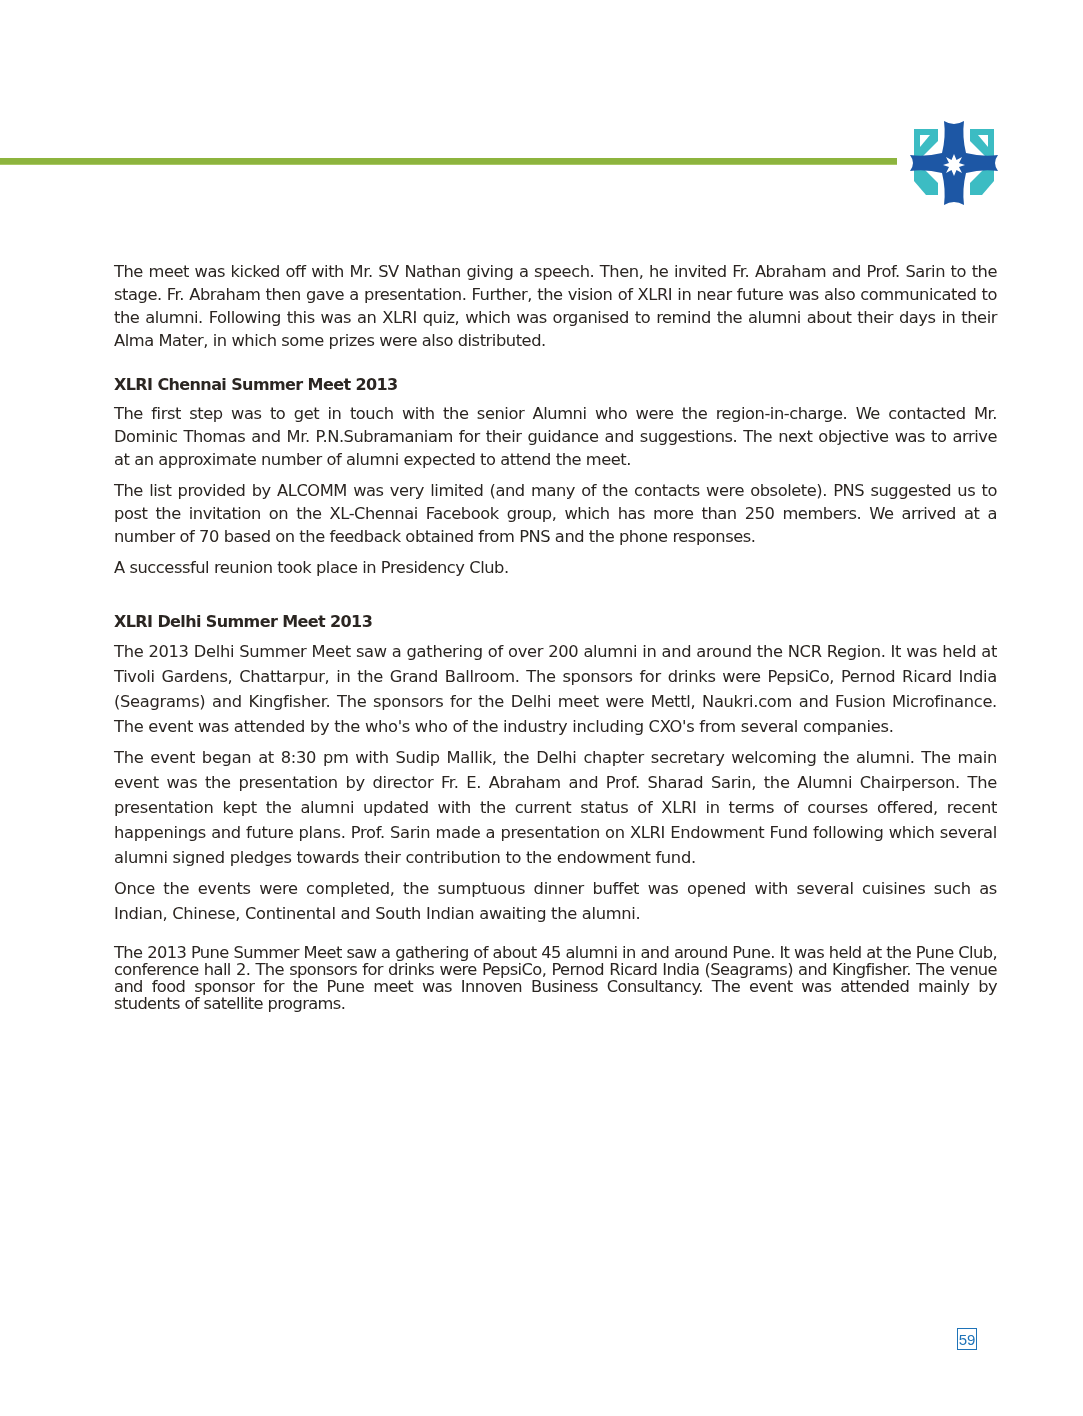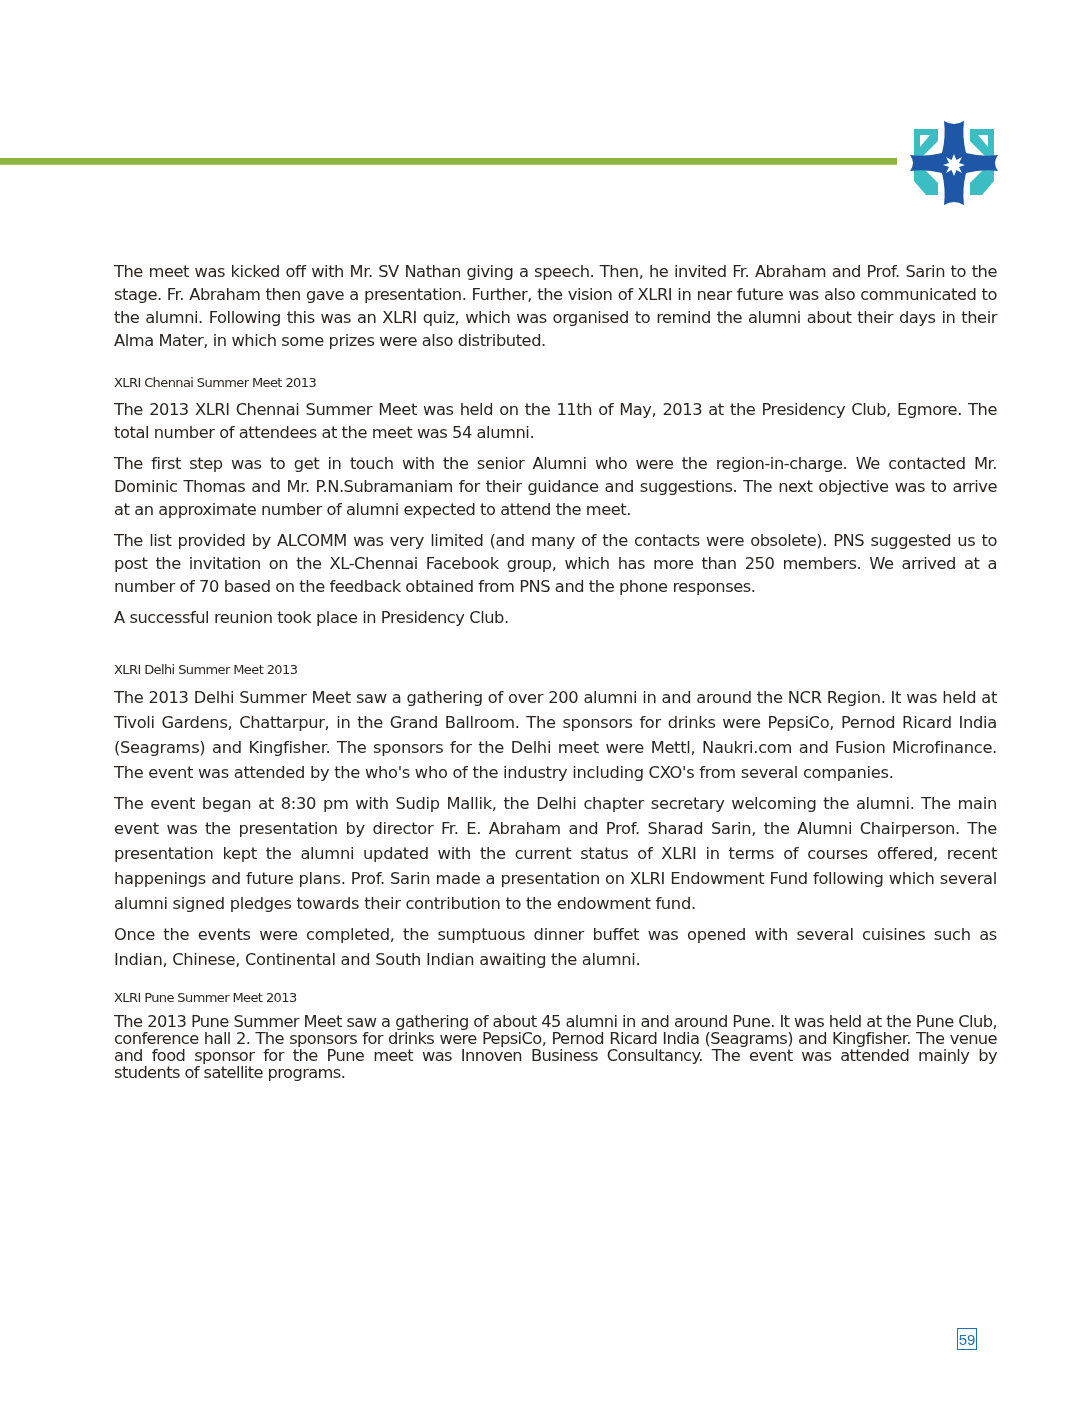--- a/index.html
+++ b/index.html
@@ -10,21 +10,21 @@
   }
   .logo { position: absolute; left: 908px; top: 119px; width: 92px; height: 88px; }
   .content {
     position: absolute; left: 114px; top: 260px; width: 883px;
     font-family: "DejaVu Sans", sans-serif; color: #2b2622;
   }
   .s1 p { font-size: 16.3px; line-height: 23px; letter-spacing: -0.45px; margin: 0 0 8px 0; text-align: justify; }
   .s2 p { font-size: 16.3px; line-height: 25px; letter-spacing: -0.3px; margin: 0 0 6px 0; text-align: justify; }
   .s3 p { font-size: 16.3px; line-height: 17px; letter-spacing: -0.6px; margin: 0 0 7px 0; text-align: justify; }
   h2 {
-    font-size: 13px; font-weight: normal; margin: 0 0 8px 0; letter-spacing: -0.6px;
+    font-size: 16px; font-weight: bold; margin: 0 0 8px 0; letter-spacing: -0.6px;
     color: #2b2622;
   }
   .s1 h2 { margin-top: 23px; }
   .page-num {
     position: absolute; left: 957px; top: 1328px; width: 20px; height: 22px;
     border: 1.5px solid #1e73b8; color: #1e73b8;
     font-family: "Liberation Sans", sans-serif; font-size: 15px;
     text-align: center; line-height: 22px; box-sizing: border-box;
   }
 </style>
@@ -43,30 +43,28 @@
     <path d="M80 16 L70 16 L80 28 Z" fill="#ffffff"></path>
   </g>
   <path d="M36 2 Q46 8 56 2 Q54 18 58 34 Q74 38 90 36 Q84 44 90 52 Q74 50 58 54 Q54 70 56 86 Q46 80 36 86 Q38 70 34 54 Q18 50 2 52 Q8 44 2 36 Q18 38 34 34 Q38 18 36 2 Z" fill="#1d57a5"></path>
   <path d="M46 35 L48.5 41 L54 38 L51 44 L57 46 L51 48 L54 54 L48.5 51 L46 57 L43.5 51 L38 54 L41 48 L35 46 L41 44 L38 38 L43.5 41 Z" fill="#ffffff"></path>
 </svg>
 
 <div class="content">
   <div class="s1">
     <p>The meet was kicked off with Mr. SV Nathan giving a speech. Then, he invited Fr. Abraham and Prof. Sarin to the stage. Fr. Abraham then gave a presentation. Further, the vision of XLRI in near future was also communicated to the alumni. Following this was an XLRI quiz, which was organised to remind the alumni about their days in their Alma Mater, in which some prizes were also distributed.</p>
     <h2>XLRI Chennai Summer Meet 2013</h2>
-    <p>The 2013 XLRI Chennai Summer Meet was held on the 11th of May, 2013 at the Presidency Club, Egmore. The total number of attendees at the meet was 54 alumni.</p>
     <p>The first step was to get in touch with the senior Alumni who were the region-in-charge. We contacted Mr. Dominic Thomas and Mr. P.N.Subramaniam for their guidance and suggestions. The next objective was to arrive at an approximate number of alumni expected to attend the meet.</p>
     <p>The list provided by ALCOMM was very limited (and many of the contacts were obsolete). PNS suggested us to post the invitation on the XL-Chennai Facebook group, which has more than 250 members. We arrived at a number of 70 based on the feedback obtained from PNS and the phone responses.</p>
     <p>A successful reunion took place in Presidency Club.</p>
   </div>
   <div class="s2" style="margin-top:33px;">
     <h2>XLRI Delhi Summer Meet 2013</h2>
     <p>The 2013 Delhi Summer Meet saw a gathering of over 200 alumni in and around the NCR Region. It was held at Tivoli Gardens, Chattarpur, in the Grand Ballroom. The sponsors for drinks were PepsiCo, Pernod Ricard India (Seagrams) and Kingfisher. The sponsors for the Delhi meet were Mettl, Naukri.com and Fusion Microfinance. The event was attended by the who's who of the industry including CXO's from several companies.</p>
     <p>The event began at 8:30 pm with Sudip Mallik, the Delhi chapter secretary welcoming the alumni. The main event was the presentation by director Fr. E. Abraham and Prof. Sharad Sarin, the Alumni Chairperson. The presentation kept the alumni updated with the current status of XLRI in terms of courses offered, recent happenings and future plans. Prof. Sarin made a presentation on XLRI Endowment Fund following which several alumni signed pledges towards their contribution to the endowment fund.</p>
     <p>Once the events were completed, the sumptuous dinner buffet was opened with several cuisines such as Indian, Chinese, Continental and South Indian awaiting the alumni.</p>
   </div>
   <div class="s3" style="margin-top:18px;">
-    <h2>XLRI Pune Summer Meet 2013</h2>
     <p>The 2013 Pune Summer Meet saw a gathering of about 45 alumni in and around Pune. It was held at the Pune Club, conference hall 2. The sponsors for drinks were PepsiCo, Pernod Ricard India (Seagrams) and Kingfisher. The venue and food sponsor for the Pune meet was Innoven Business Consultancy. The event was attended mainly by students of satellite programs.</p>
   </div>
 </div>
 
 <div class="page-num">59</div>
 
 </body></html>

